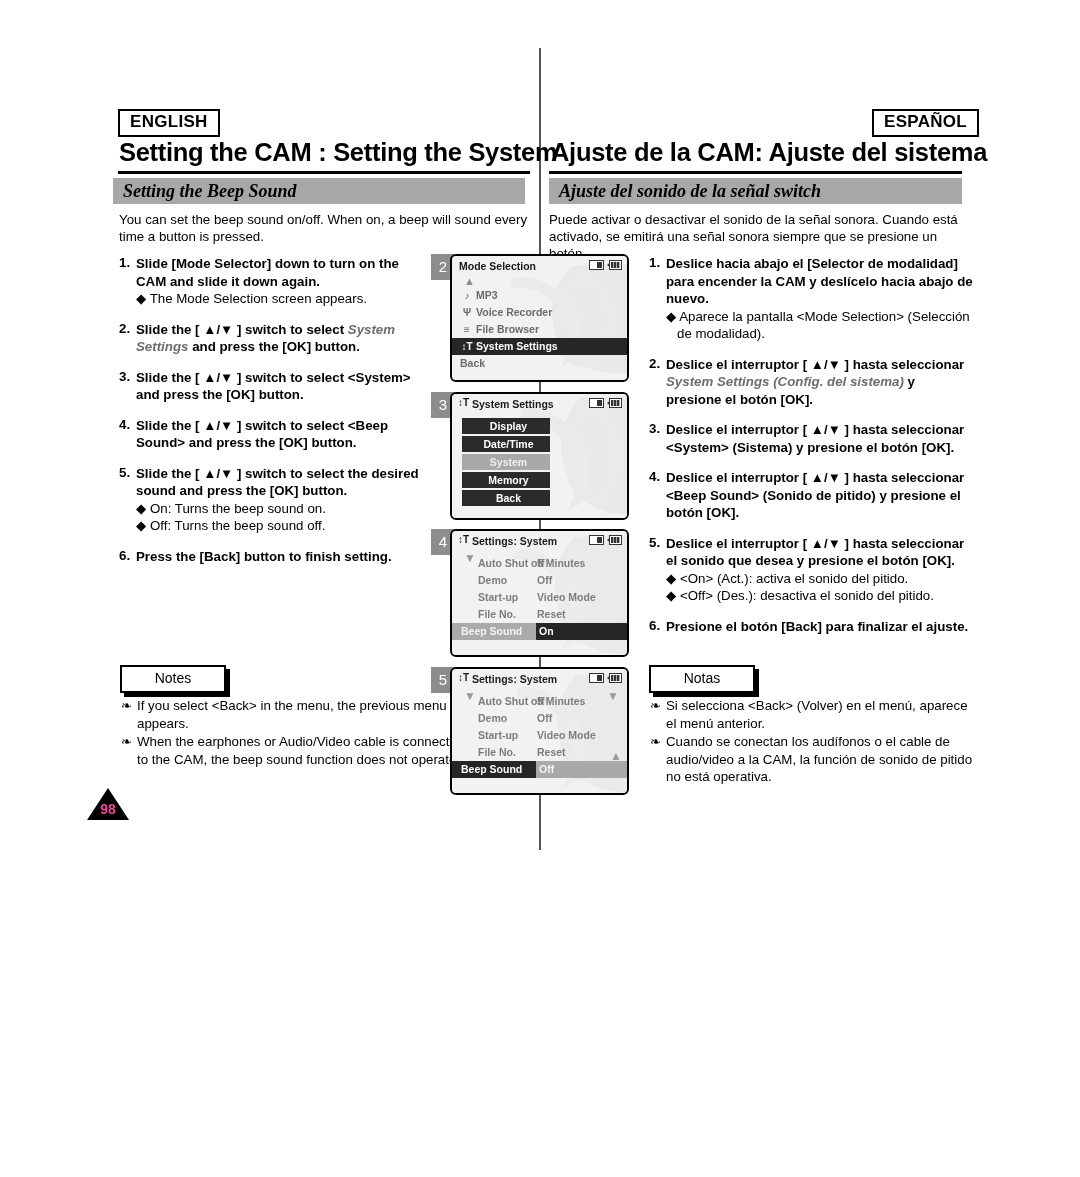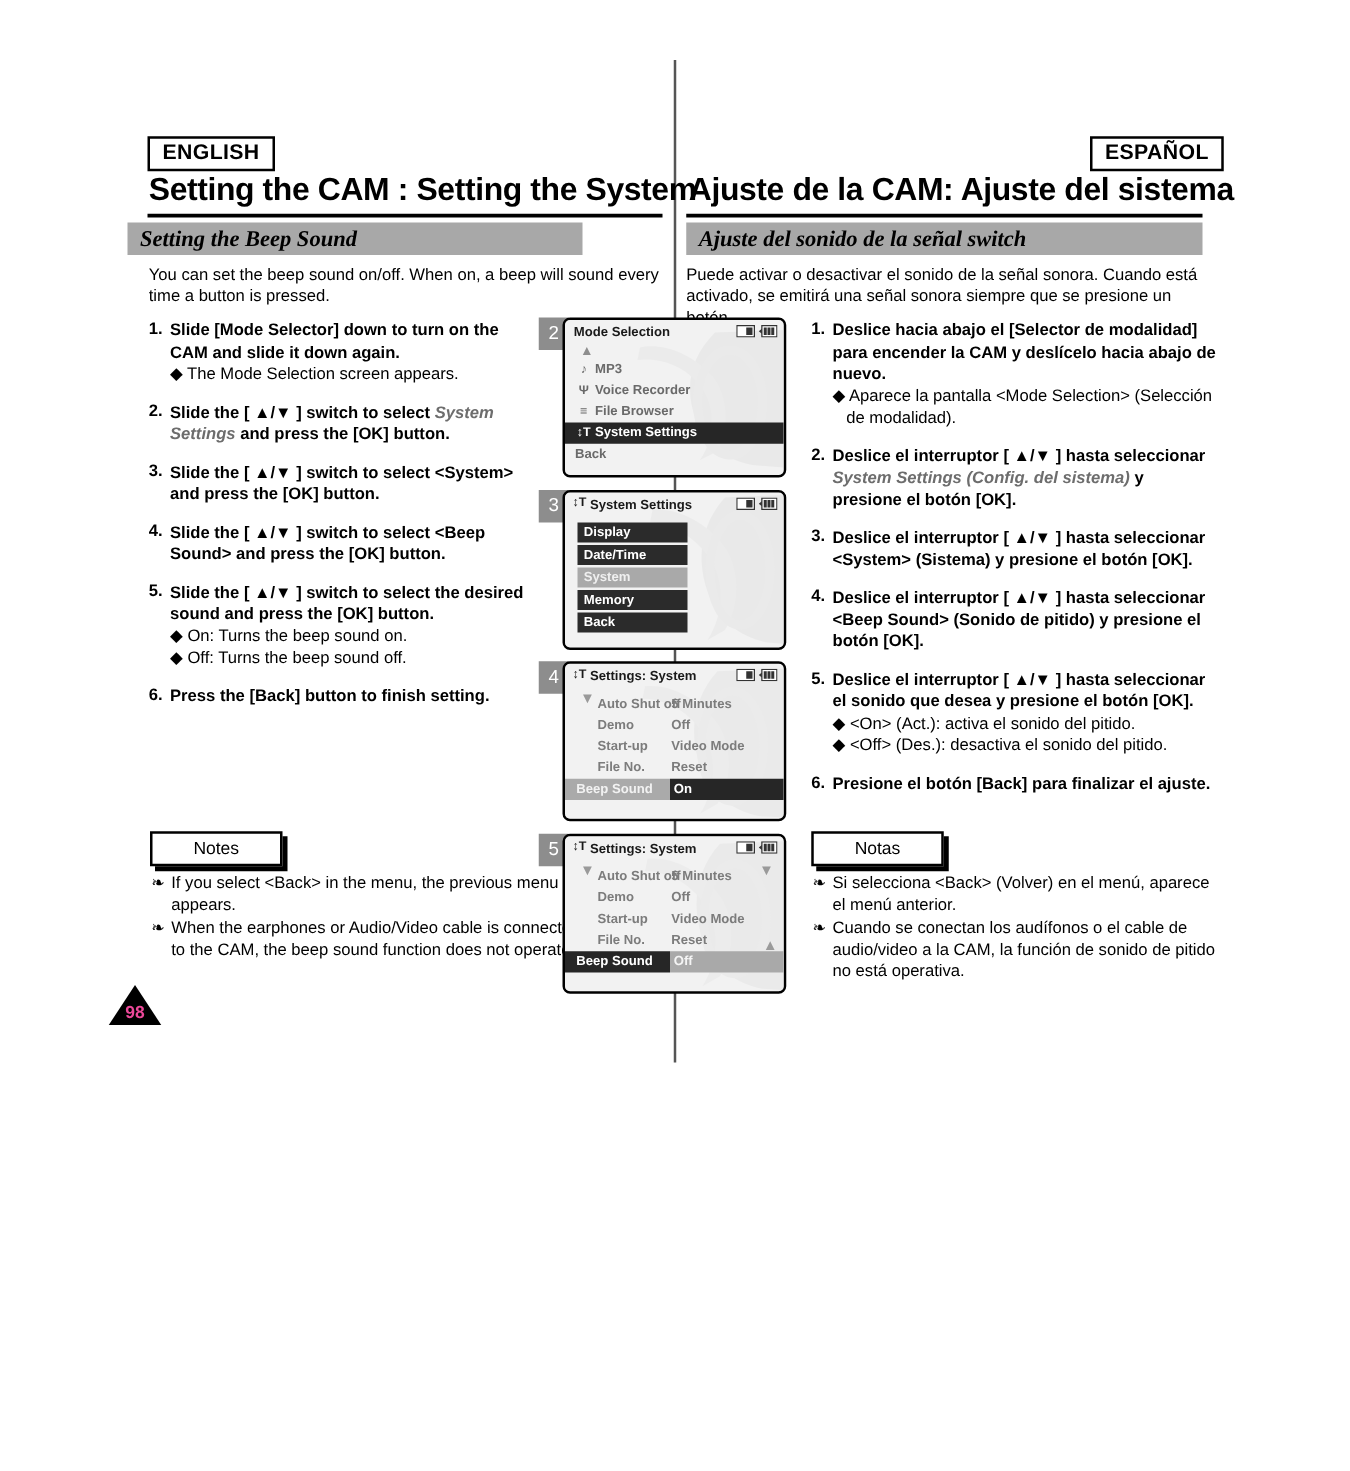--- a/index.html
+++ b/index.html
@@ -68,21 +68,21 @@
   #rule-en { left: 118px; width: 412px; }
   #rule-es { left: 549px; width: 413px; }
 
   
   .section-bar {
     position: absolute;
     top: 178px;
     height: 26px;
     background: #a8a8a8;
   }
-  #secbar-en { left: 102px; width: 364px; }
+  #secbar-en { left: 113px; width: 412px; }
   #secbar-es { left: 549px; width: 413px; }
   .section-bar .section-title {
     position: absolute;
     left: 10px;
     top: 3px;
     font-family: "Liberation Serif", serif;
     font-style: italic;
     font-weight: bold;
     font-size: 18px;
     white-space: nowrap;
@@ -597,21 +597,21 @@
           </svg>
           <svg width="15" height="10">
             <rect x="2.5" y="0.5" width="12" height="9" fill="#fff" stroke="#333"></rect>
             <polygon points="2.5,3 0,5 2.5,7" fill="#333"></polygon>
             <rect x="4" y="2" width="2.4" height="6" fill="#333"></rect>
             <rect x="7" y="2" width="2.4" height="6" fill="#333"></rect>
             <rect x="10" y="2" width="2.4" height="6" fill="#333"></rect>
           </svg>
         </span>
       </div>
-      <div class="lcd-body" style="padding-top:5px;">
+      <div class="lcd-body" style="padding-top:5px;text-align:center;">
         <div class="blk-row">Display</div>
         <div class="blk-row">Date/Time</div>
         <div class="blk-row sel">System</div>
         <div class="blk-row">Memory</div>
         <div class="blk-row">Back</div>
       </div>
     </div>
   </div>
 
   <div class="lcd-group" id="lcd-4">

